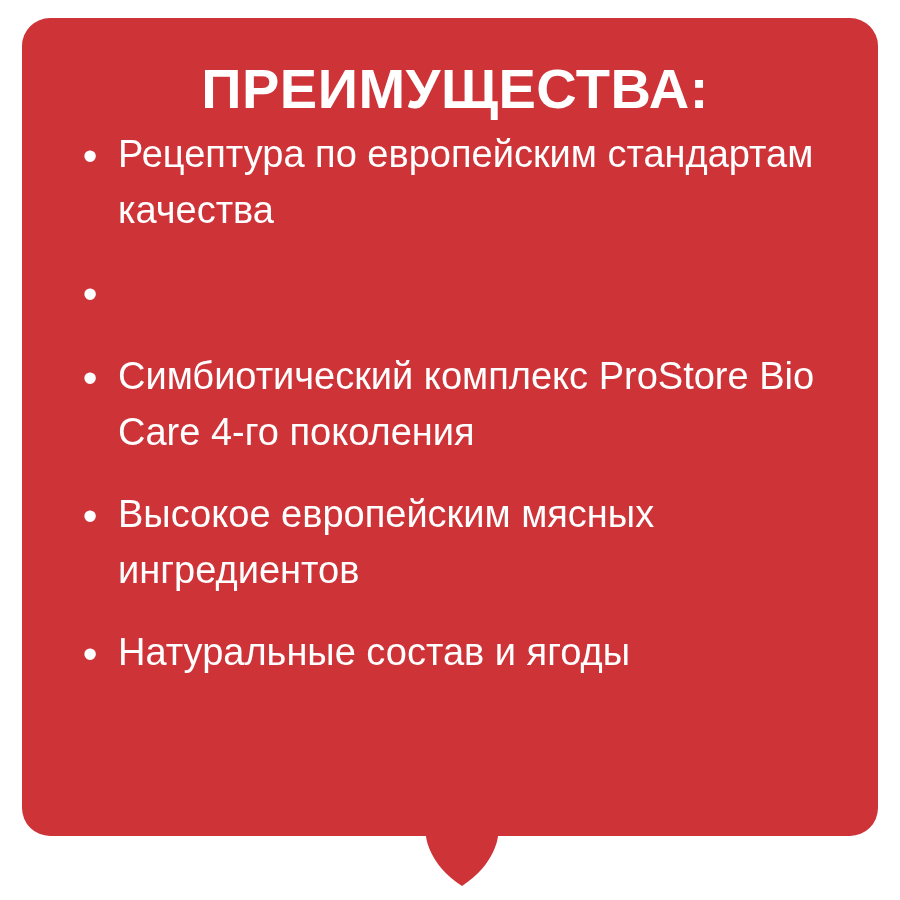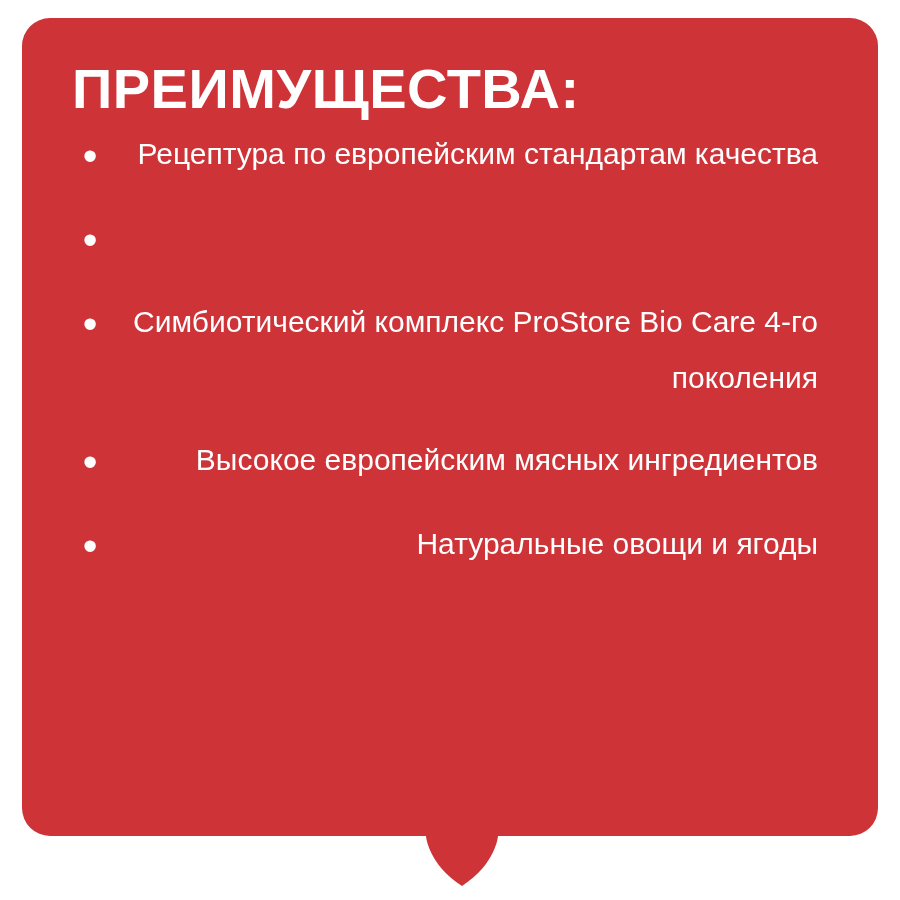--- a/index.html
+++ b/index.html
@@ -42,21 +42,21 @@
     width: 856px;
     height: 868px;
     box-sizing: border-box;
     padding: 24px 40px 0 40px;
   }
   .title {
     color: #ffffff;
     font-size: 56px;
     font-weight: bold;
     letter-spacing: 0.5px;
-    text-align: left;
+    text-align: center;
     line-height: 1.1;
     margin: 16px 0 6px 0;
     padding-left: 10px;
   }
   .bullet-list {
     margin: 0;
     padding: 0;
     list-style: none;
   }
   .bullet-item {
@@ -70,25 +70,24 @@
     width: 56px;
     text-align: center;
     color: #ffffff;
     font-size: 42px;
     line-height: 56px;
     padding-top: 2px;
   }
   .bullet-text {
     flex: 1 1 auto;
     color: #ffffff;
-    font-size: 30px;
+    font-size: 38px;
     line-height: 56px;
     padding-right: 20px;
     white-space: pre-line;
-    text-align: right;
   }
 </style>
 </head>
 <body>
 
 <div class="canvas">
 
   <div class="banner">
 
     <svg class="banner-svg" viewBox="0 0 856 868" preserveAspectRatio="none">
@@ -117,20 +116,20 @@
           <span class="bullet-text">Симбиотический комплекс ProStore Bio Care 4-го поколения</span>
         </li>
 
         <li class="bullet-item">
           <span class="bullet-dot">•</span>
           <span class="bullet-text">Высокое европейским мясных ингредиентов</span>
         </li>
 
         <li class="bullet-item">
           <span class="bullet-dot">•</span>
-          <span class="bullet-text">Натуральные  овощи и ягоды</span>
+          <span class="bullet-text">Натуральные  состав и ягоды</span>
         </li>
 
       </ul>
 
     </div>
   </div>
 </div>
 
 </body></html>

